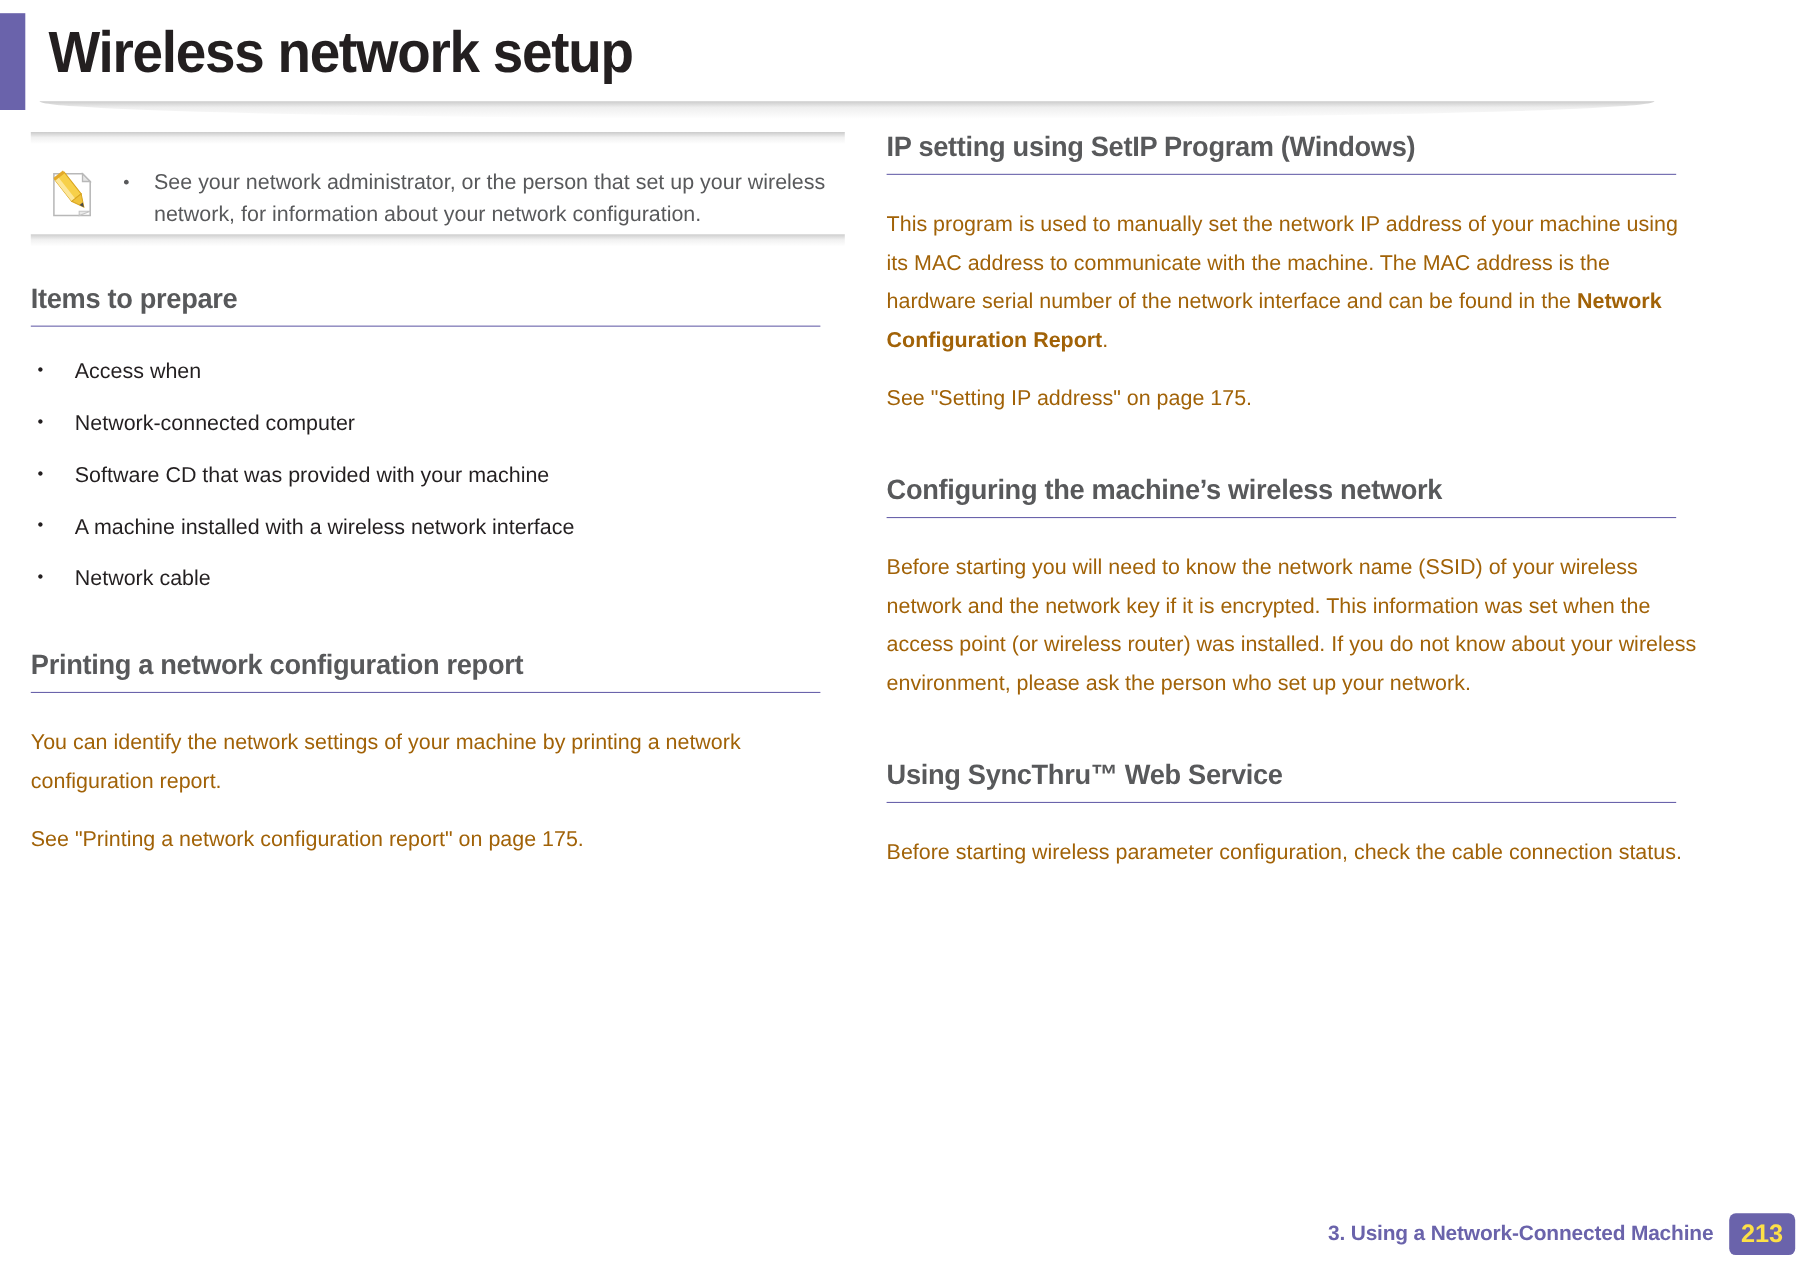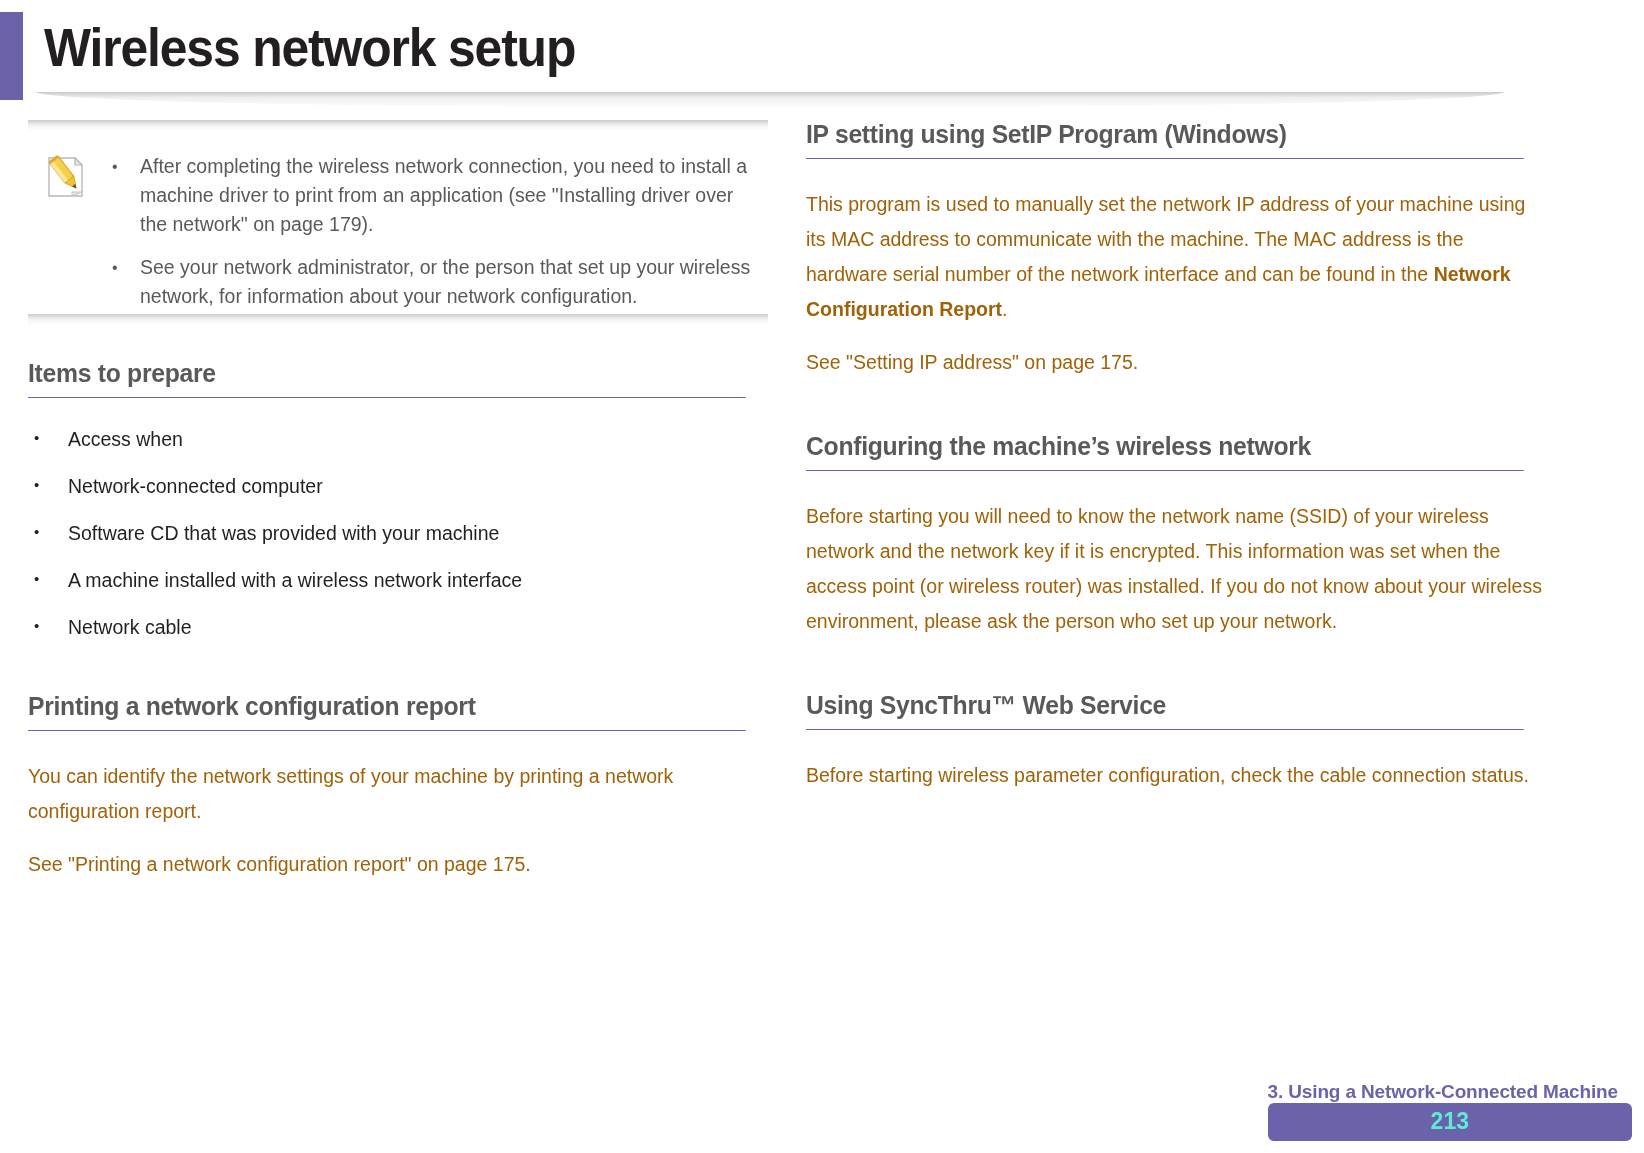--- a/index.html
+++ b/index.html
@@ -175,34 +175,33 @@
   #footer {
     position: absolute;
     left: 0; bottom: 0;
     width: 1644px; height: 60px;
   }
   #footer-inner {
     position: absolute;
     right: 12px; bottom: 12px;
     display: flex;
     align-items: stretch;
-    flex-direction: column;
   }
   #footer-label {
     font-size: 19px;
     font-weight: bold;
     color: #6a63ab;
     letter-spacing: -0.15px;
     align-self: center;
     padding-right: 14px;
     white-space: nowrap;
   }
   #page-number-badge {
     background: #6a63ab;
-    color: #5eead4;
+    color: #fde047;
     font-size: 23px;
     font-weight: bold;
     border-radius: 6px;
     padding: 5px 11px 7px 11px;
     line-height: 26px;
     min-width: 56px;
     text-align: center;
   }
 </style>
 </head>
@@ -229,21 +228,20 @@
             <g transform="rotate(-38 24 22)">
               <rect x="19" y="2" width="11" height="25" fill="#f7d04a" stroke="#d9a520" stroke-width="1"></rect>
               <rect x="19" y="2" width="4" height="25" fill="#fde79a"></rect>
               <polygon points="19,27 30,27 24.5,38" fill="#f0c33c" stroke="#d9a520" stroke-width="0.9"></polygon>
               <polygon points="22.6,34 26.4,34 24.5,38" fill="#4a4a4a"></polygon>
               <rect x="19" y="0" width="11" height="3" fill="#e3a92a"></rect>
             </g>
           </svg>
         </span>
         <ul id="note-list">
-          <li>After completing the wireless network connection, you need to install a machine driver to print from an application (see "Installing driver over the network" on page 179).</li>
           <li>See your network administrator, or the person that set up your wireless network, for information about your network configuration.</li>
         </ul>
       </div>
       <div class="note-rule bottom"></div>
     </div>
 
     <h2 class="section-heading">Items to prepare</h2>
 
     <ul class="bullet-list">
       <li>Access when</li>

